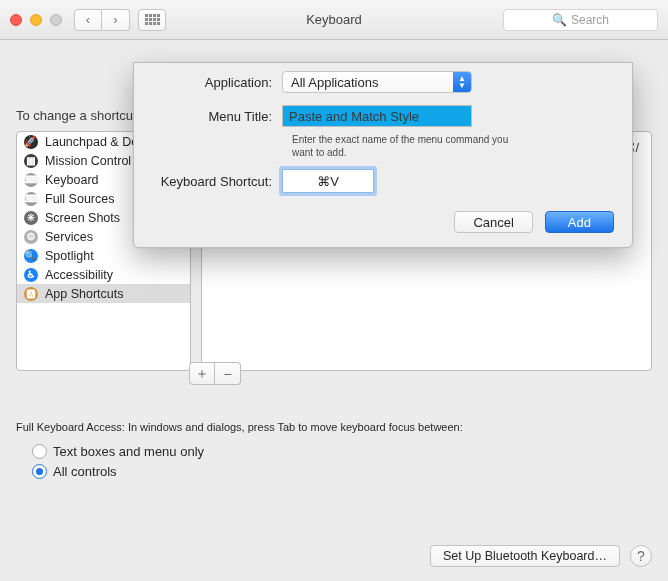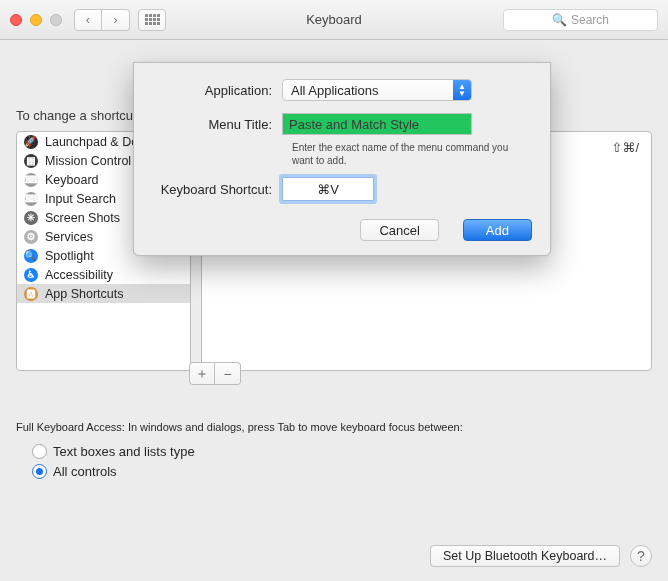--- a/index.html
+++ b/index.html
@@ -107,60 +107,60 @@
     height:22px; padding:0 12px; border:1px solid #c2c2c2; border-radius:4px;
     background:linear-gradient(#fdfdfd,#f2f2f2); font-size:12.5px; display:flex;align-items:center;
   }
   .help-btn {
     width:22px;height:22px;border-radius:50%;border:1px solid #c2c2c2;
     background:linear-gradient(#fdfdfd,#f0f0f0);
     display:flex;align-items:center;justify-content:center;color:#6c6c6c;font-size:14px;
   }
   
   .sheet {
-    position:absolute; left:133px; top:22px; width:418px;
+    position:absolute; left:133px; top:22px; width:500px;
     background:#eeeeee; border:1px solid #bcbcbc;
     border-bottom-left-radius:6px;border-bottom-right-radius:6px;
     box-shadow:0 12px 30px rgba(0,0,0,0.3), 0 0 0 1px rgba(0,0,0,0.02);
-    padding:16px 18px 14px 18px;
+    padding:8px 18px 14px 18px;
     z-index:10;
   }
   .form-row { display:flex; align-items:center; margin-bottom:12px; }
   .form-label { width:130px; text-align:right; padding-right:10px; font-size:13px; }
   .form-field { flex:1; }
   .popup {
     height:22px; width:190px; border:1px solid #c7c7c7; border-radius:4px;
     background:linear-gradient(#ffffff,#f7f7f7);
     display:flex;align-items:center;justify-content:space-between;
     padding-left:8px;
     font-size:13px;
     gap:30px;
   }
   .popup-arrows{
     width:18px;height:100%;background:linear-gradient(#4a9bfc,#1a73e8);
     border-top-right-radius:3px;border-bottom-right-radius:3px;
     display:flex;flex-direction:column;align-items:center;justify-content:center;gap:0px;
     color:#fff;font-size:8px;line-height:7px;
   }
   .textfield {
-    height:22px;width:190px;border:1px solid #bfbfbf;background:#22c55e;
+    height:22px;width:190px;border:1px solid #bfbfbf;background:#0ea5e9;
     padding:0 6px;font-size:13px;color:#3a3a3a;
     display:flex;align-items:center;
   }
   .helper {
     margin-left:140px; margin-top:-6px; margin-bottom:10px;
     font-size:10px; color:#4a4a4a; line-height:1.3; width: 230px;
   }
   .shortcut-field {
     height:24px; width:92px; border:1px solid #8fb8e8; background:#fff;
     display:flex;align-items:center;justify-content:center;font-size:13px;
     box-shadow:0 0 0 3px rgba(96,163,247,0.45);
     border-radius:1px;
   }
-  .sheet-buttons { display:flex; justify-content:flex-end; gap:24px; margin-top:18px; }
+  .sheet-buttons { display:flex; justify-content:flex-end; gap:12px; margin-top:18px; }
   .btn {
     height:22px;padding:0 18px;border-radius:4px;border:1px solid #c6c6c6;
     background:linear-gradient(#fdfdfd,#f1f1f1);font-size:13px;display:flex;align-items:center;
   }
   .btn.primary {
     background:linear-gradient(#6cb2ff,#1a73e8);border:1px solid #2469c7;color:#fff;
     padding:0 22px;
   }
   .icon-circ{width:14px;height:14px;border-radius:50%;display:flex;align-items:center;justify-content:center;color:#fff;font-size:10px;font-weight:bold;}
 </style>
@@ -228,21 +228,21 @@
           <div class="catitem">
             <div class="caticon">
               <div class="icon-circ" style="background: rgb(154, 154, 154);">⌨︎</div>
             </div>
             <span>Keyboard</span>
           </div>
           <div class="catitem">
             <div class="caticon">
               <div class="icon-circ" style="background: rgb(154, 154, 154);">⌨︎</div>
             </div>
-            <span>Input Search</span>
+            <span>Full Sources</span>
           </div>
           <div class="catitem">
             <div class="caticon">
               <div class="icon-circ" style="background: rgb(105, 105, 105);">✳︎</div>
             </div>
             <span>Screen Shots</span>
           </div>
           <div class="catitem">
             <div class="caticon">
               <div class="icon-circ" style="background: rgb(176, 176, 176);">⚙︎</div>
@@ -282,21 +282,21 @@
       </div>
     <div class="sqbtn">
         <span>−</span>
       </div>
   </div>
 
   <div class="full-access">Full Keyboard Access: In windows and dialogs, press Tab to move keyboard focus between:</div>
   <div class="radiogroup">
     <div class="radio-row">
       <div class="radio-outer"></div>
-      <span>Text boxes and lists type</span>
+      <span>Text boxes and menu only</span>
     </div>
     <div class="radio-row">
       <div class="radio-outer checked">
           <div class="radio-inner"></div>
         </div>
       <span>All controls</span>
     </div>
   </div>
 
   <div class="bottom-row">

